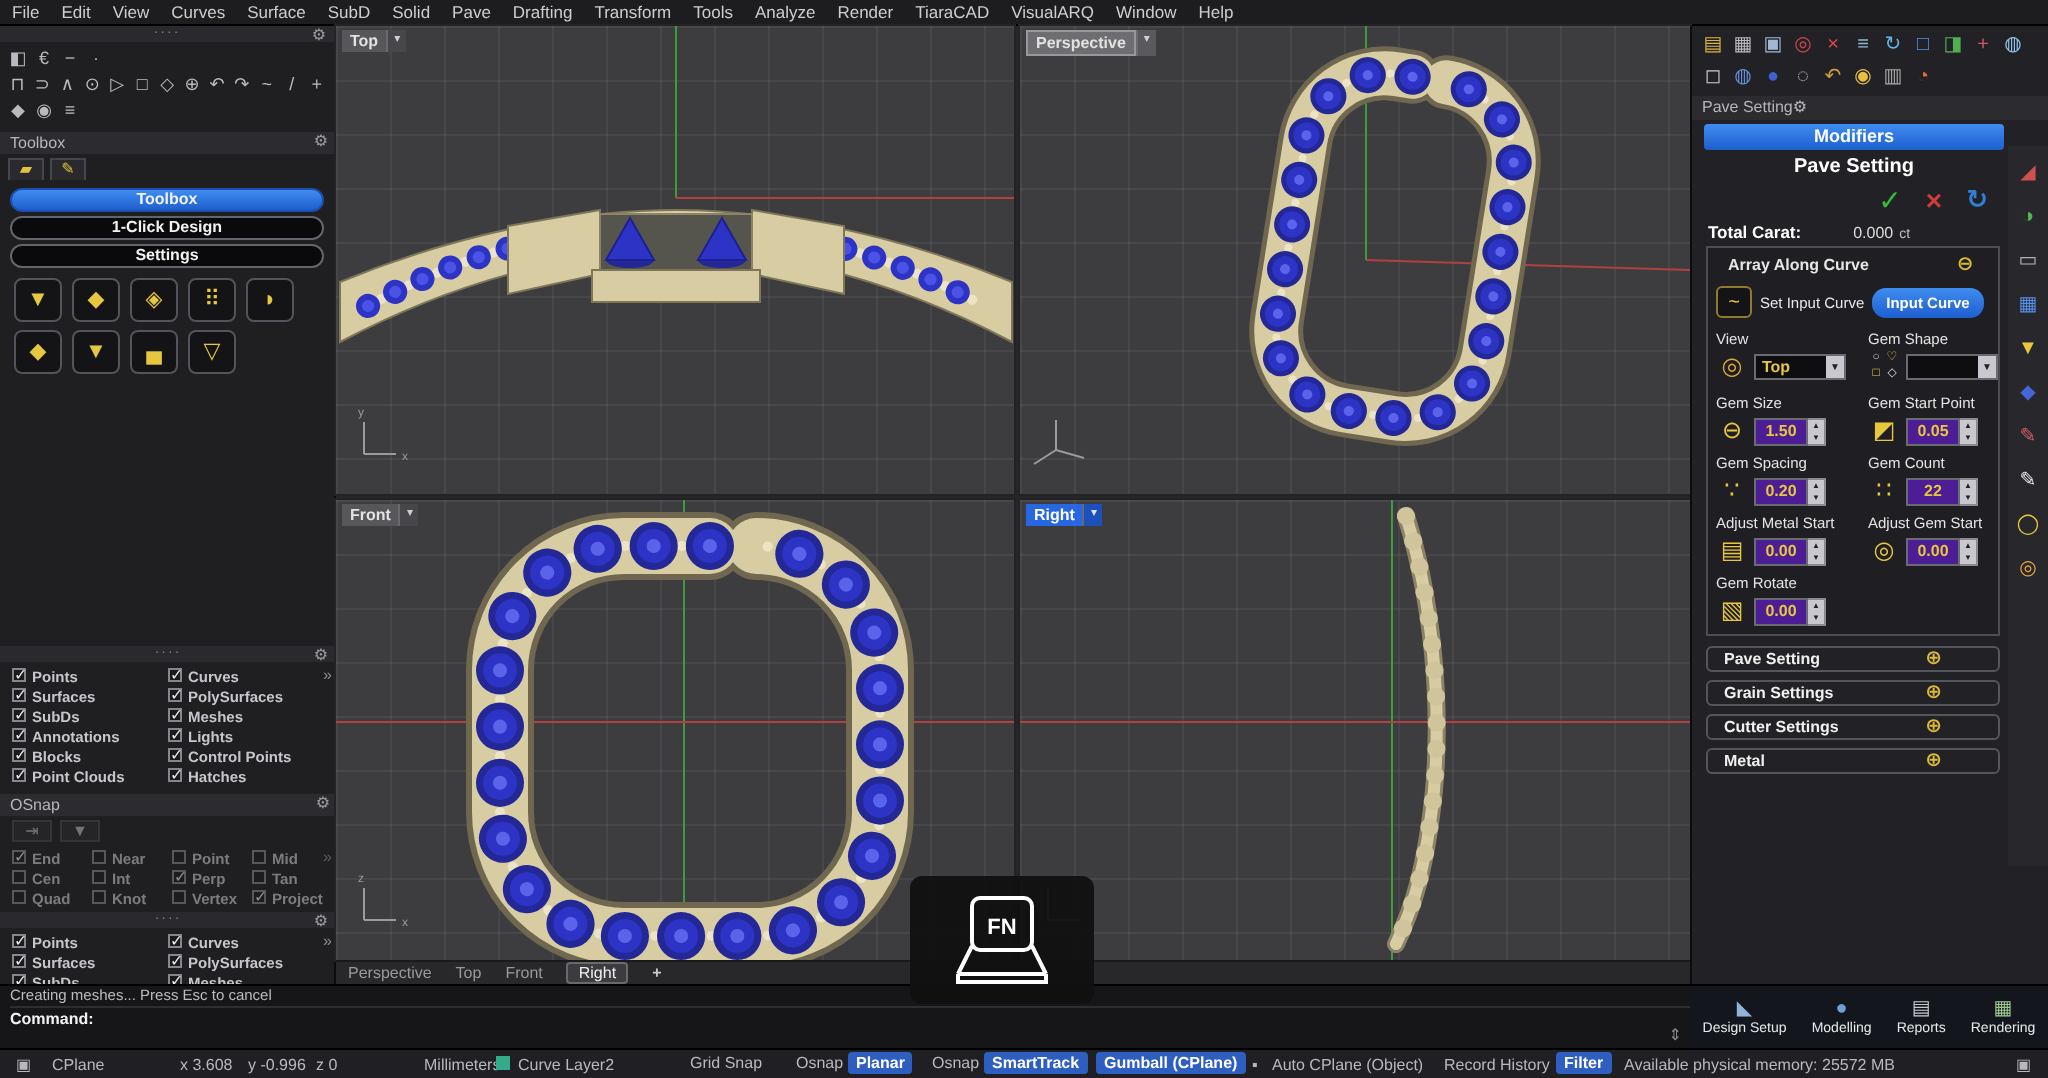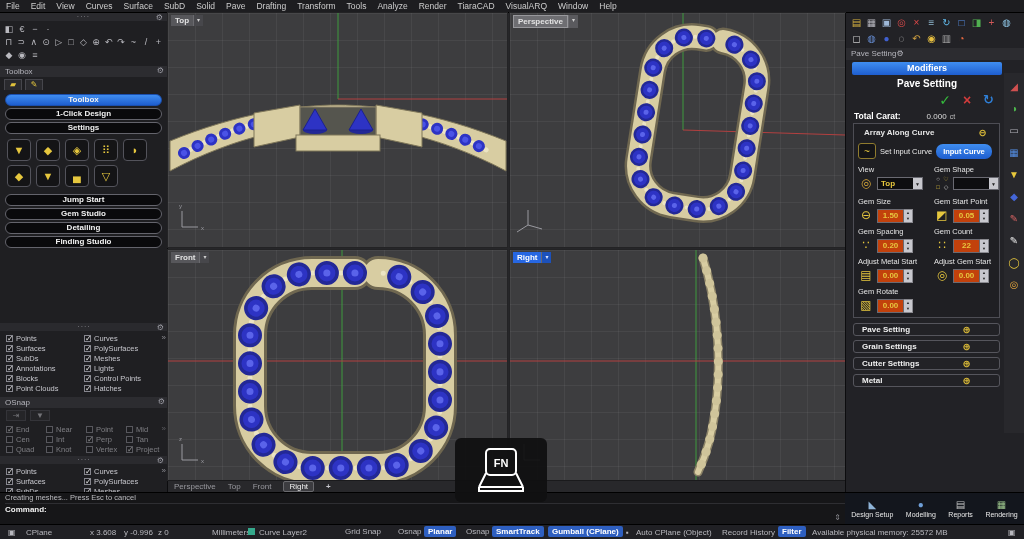--- a/index.html
+++ b/index.html
@@ -29,21 +29,21 @@
           color:#e0c23c; font-size:8px; line-height:10px; text-align:center; }
   .btn { height:12px; margin:2px 5px; background:#0a0a0c; border:1px solid #64646c; border-radius:7px;
          color:#f2f2f2; font-size:8px; font-weight:bold; text-align:center; line-height:10px; cursor:pointer; }
   .btn.blue { background:linear-gradient(#3f8df0,#1e5ecf); border-color:#1b4fae; }
   .icongrid { display:flex; gap:5px; padding:3px 7px 1px 7px; }
   .gicon { width:24px; height:22px; background:#141416; border:1px solid #53535b; border-radius:4px;
            color:#e6c73e; font-size:11px; line-height:20px; text-align:center; cursor:pointer; }
   .lp-lower { position:absolute; left:0; top:310px; width:168px; }
   .cbwrap { position:relative; padding:2px 2px 2px 6px; }
   .cbgrid { display:grid; grid-template-columns:78px 80px; row-gap:1px; }
-  .cb { display:flex; align-items:center; height:9px; }
+  .cb { display:flex; height:9px;font-weight:bold; }
   .cb .box { width:7px; height:7px; border:1px solid #86868e; background:#1a1a1d; margin-right:3px;
              position:relative; cursor:pointer; }
   .cb.checked .box::after { content:"✓"; position:absolute; left:0px; top:-2px; color:#e8e8e8; font-size:8px; }
   .cb .lbl { color:#c6c6cc; font-size:7.5px; white-space:nowrap; }
   .chev { position:absolute; right:2px; top:1px; color:#8a8a90; font-size:8px; }
   .osnapwrap { opacity:.55; }
   .osnap-grid { display:grid; grid-template-columns:40px 40px 40px 40px; row-gap:1px; }
   .osnap-tools { display:flex; gap:4px; padding:2px 6px; }
   .osnap-tool { width:20px; height:11px; background:#2a2a2e; border:1px solid #46464c; color:#b8b8be;
                 font-size:8px; line-height:10px; text-align:center; cursor:pointer; }
@@ -104,21 +104,21 @@
   .flabel { color:#e4e4e4; font-size:7.5px; margin-bottom:2px; white-space:nowrap; }
   .ctl { display:flex; align-items:center; gap:3px; }
   .fldicon { width:16px; height:15px; color:#e6c73e; font-size:12px; line-height:15px; text-align:center; }
   .select { display:flex; width:46px; height:13px; border:1px solid #6a6a72; background:#0e0e10; cursor:pointer; }
   .select .val { flex:1; color:#e6c73e; font-weight:bold; font-size:8px; line-height:12px; padding-left:3px; }
   .select .arr { width:9px; background:#c8c8ce; color:#222; font-size:5px; line-height:12px; text-align:center; }
   .shapecluster { width:16px; height:15px; display:grid; grid-template-columns:8px 8px; color:#d8d8d8;
                   font-size:6px; line-height:7px; text-align:center; }
   .fieldgrid { display:grid; grid-template-columns:72px 72px; column-gap:4px; row-gap:4px; margin-top:6px; }
   .spin { display:flex; height:14px; }
-  .spin .sval { width:27px; background:#c2410c; border:1px solid #6a6a72; color:#e6c73e; font-weight:bold;
+  .spin .sval { width:27px; background:#4c1d95; border:1px solid #6a6a72; color:#e6c73e; font-weight:bold;
                 font-size:8px; line-height:12px; text-align:center; }
   .spin .btns { display:flex; flex-direction:column; width:9px; border:1px solid #8a8a90; border-left:none; }
   .spin .btns span { flex:1; background:#c8c8ce; color:#222; font-size:4px; line-height:6px; text-align:center; cursor:pointer; }
   .sections { margin:5px 24px 0 7px; }
   .section { position:relative; height:13px; border:1px solid #55555c; border-radius:3px; margin-bottom:4px;
              color:#f0f0f0; font-size:8px; font-weight:bold; line-height:12px; padding-left:8px; cursor:pointer; }
   .section .plus { position:absolute; right:28px; top:0; color:#d8b838; font-size:10px; }
   .rp-strip { position:absolute; right:0; top:60px; width:20px; height:360px; background:#28282c;
               display:flex; flex-direction:column; align-items:center; gap:11px; padding-top:8px; }
   .rp-strip .ic { font-size:10px; cursor:pointer; }
@@ -218,27 +218,20 @@
         <span class="gicon">⠿</span>
         <span class="gicon">◗</span>
       </div>
     <div class="icongrid">
         <span class="gicon">◆</span>
         <span class="gicon">▼</span>
         <span class="gicon">▄</span>
         <span class="gicon">▽</span>
       </div>
     <div style="height:4px"></div>
-    <div>
-
-    <div class="btn">Jump Start</div>
-        <div class="btn">Gem Studio</div>
-        <div class="btn">Detailing</div>
-        <div class="btn">Finding Studio</div>
-      </div>
 
     <div class="lp-lower">
       <div class="dots-strip"><span>····</span><span class="gear">⚙</span></div>
       <div class="cbwrap">
         <span class="chev">»</span>
         <div class="cbgrid">
 
         <label class="cb checked">
             <span class="box"></span>
             <span class="lbl">Points</span>

